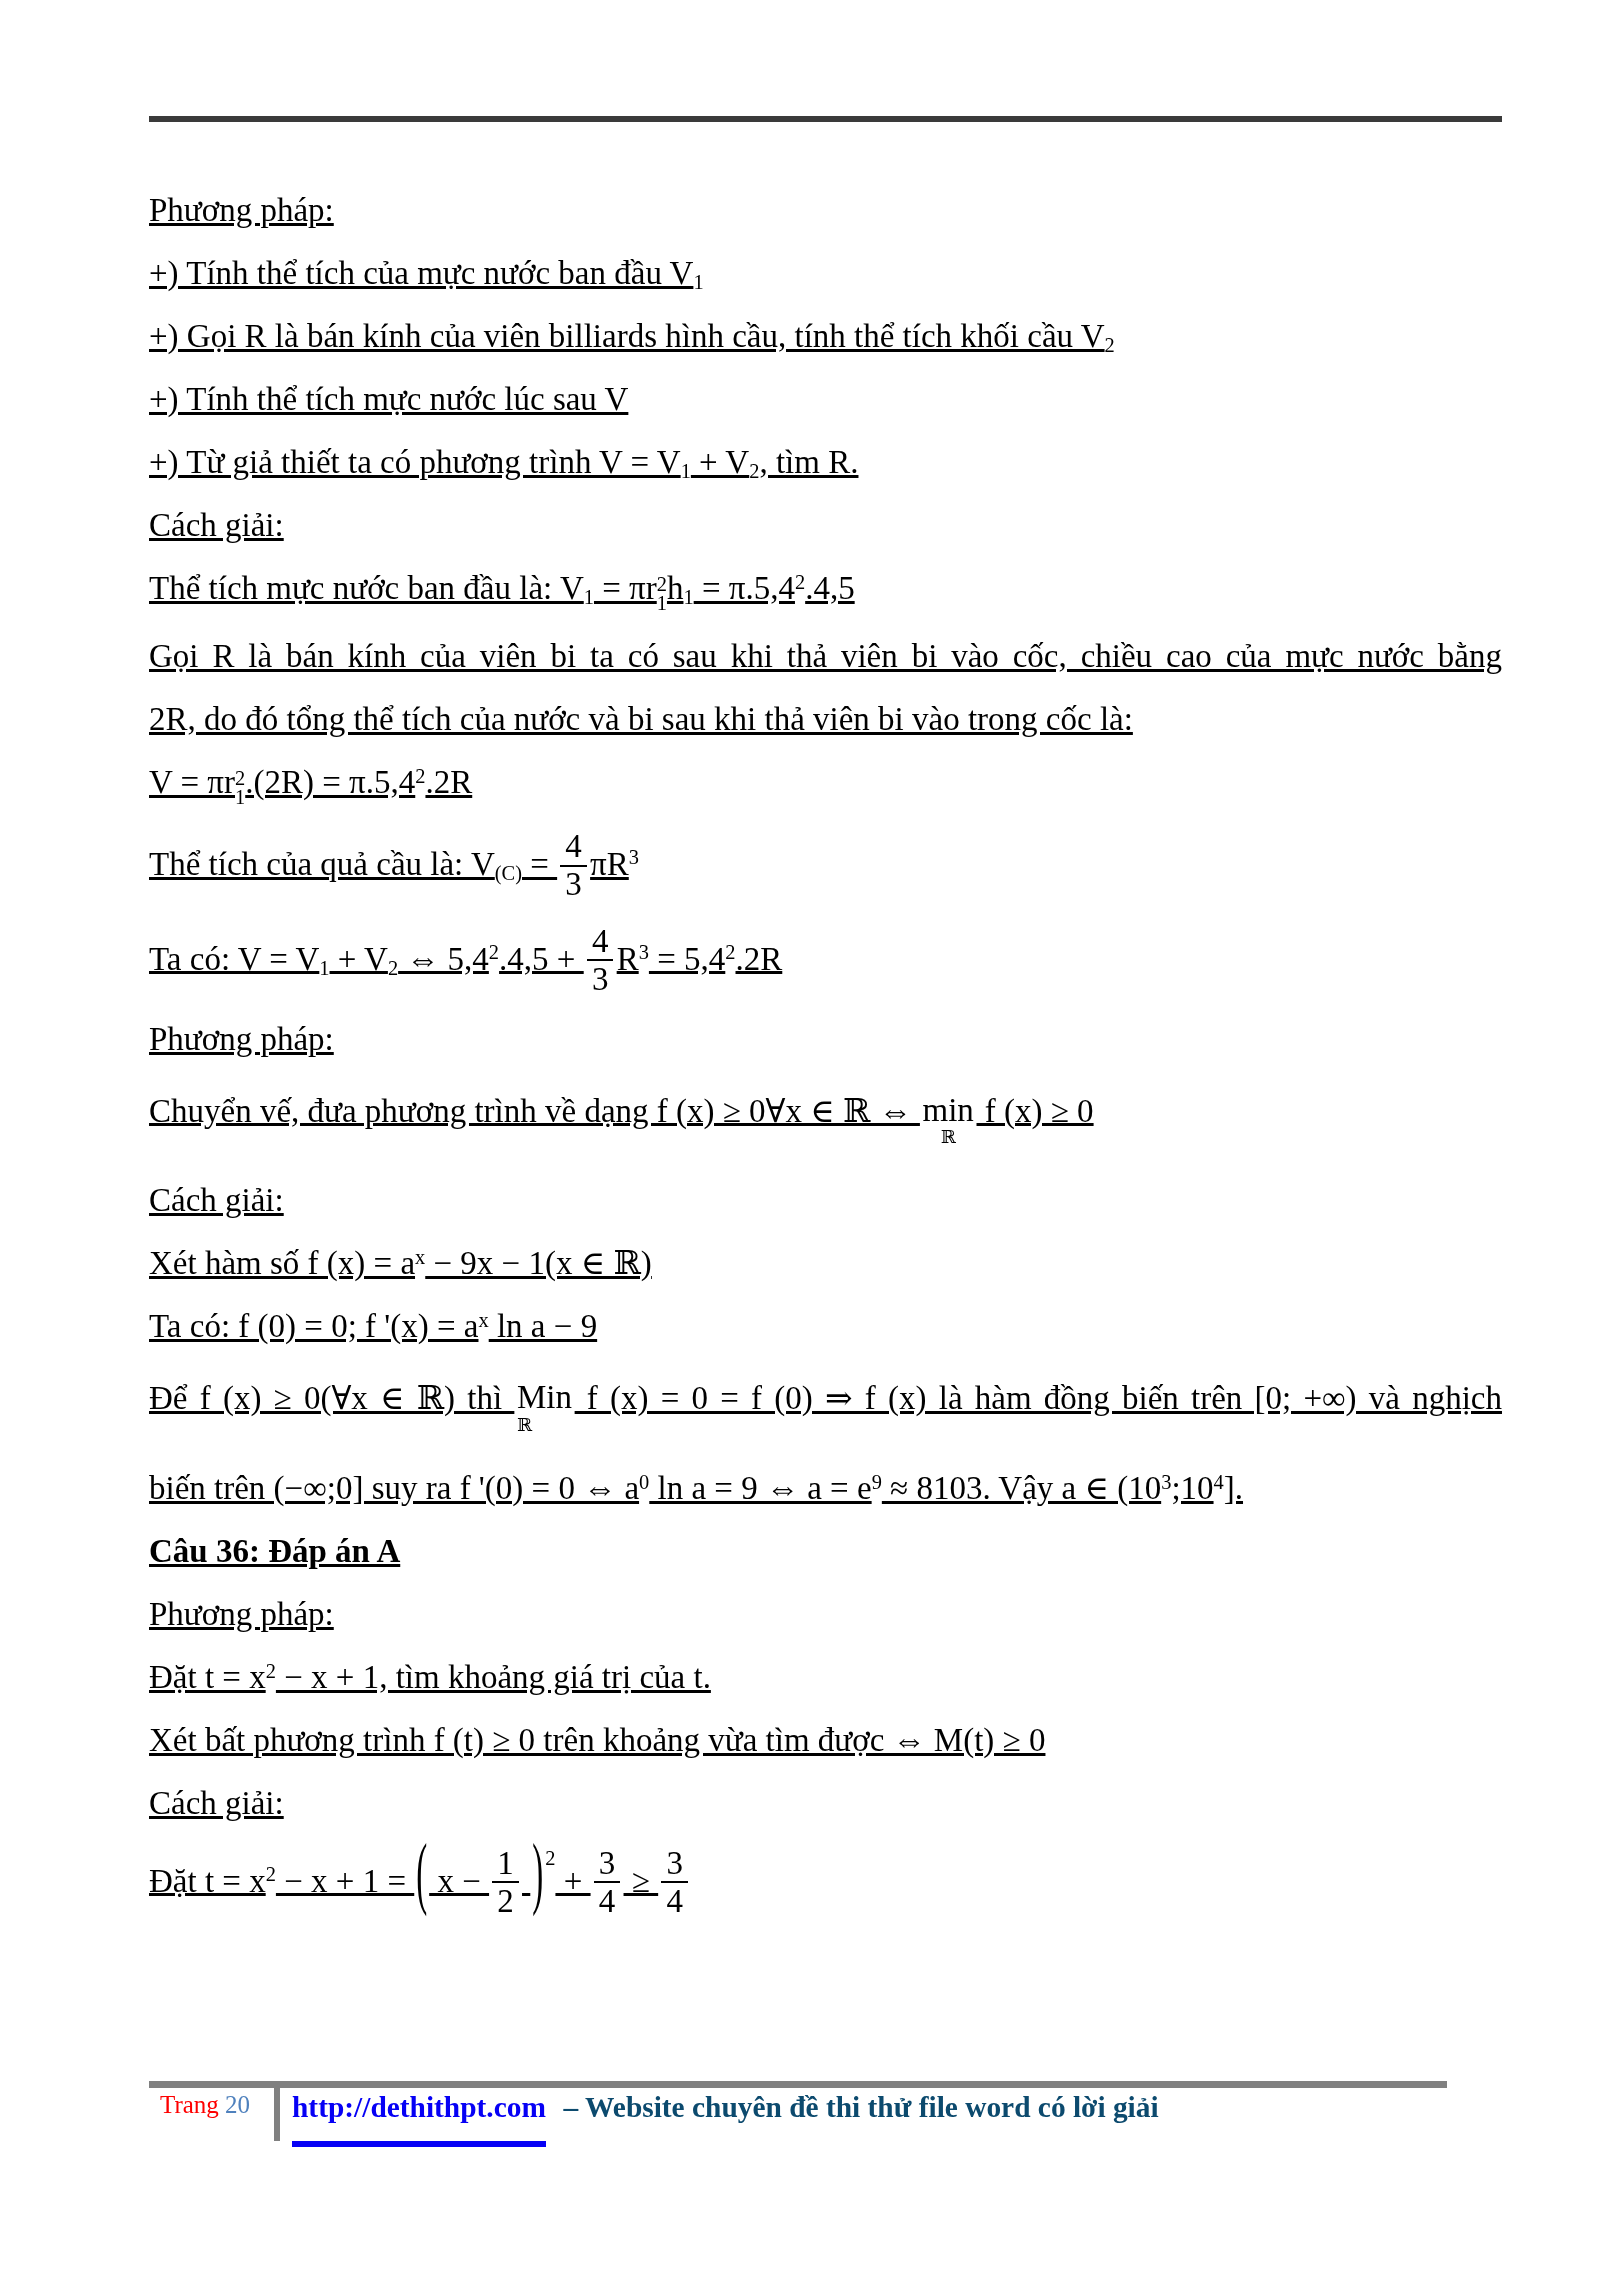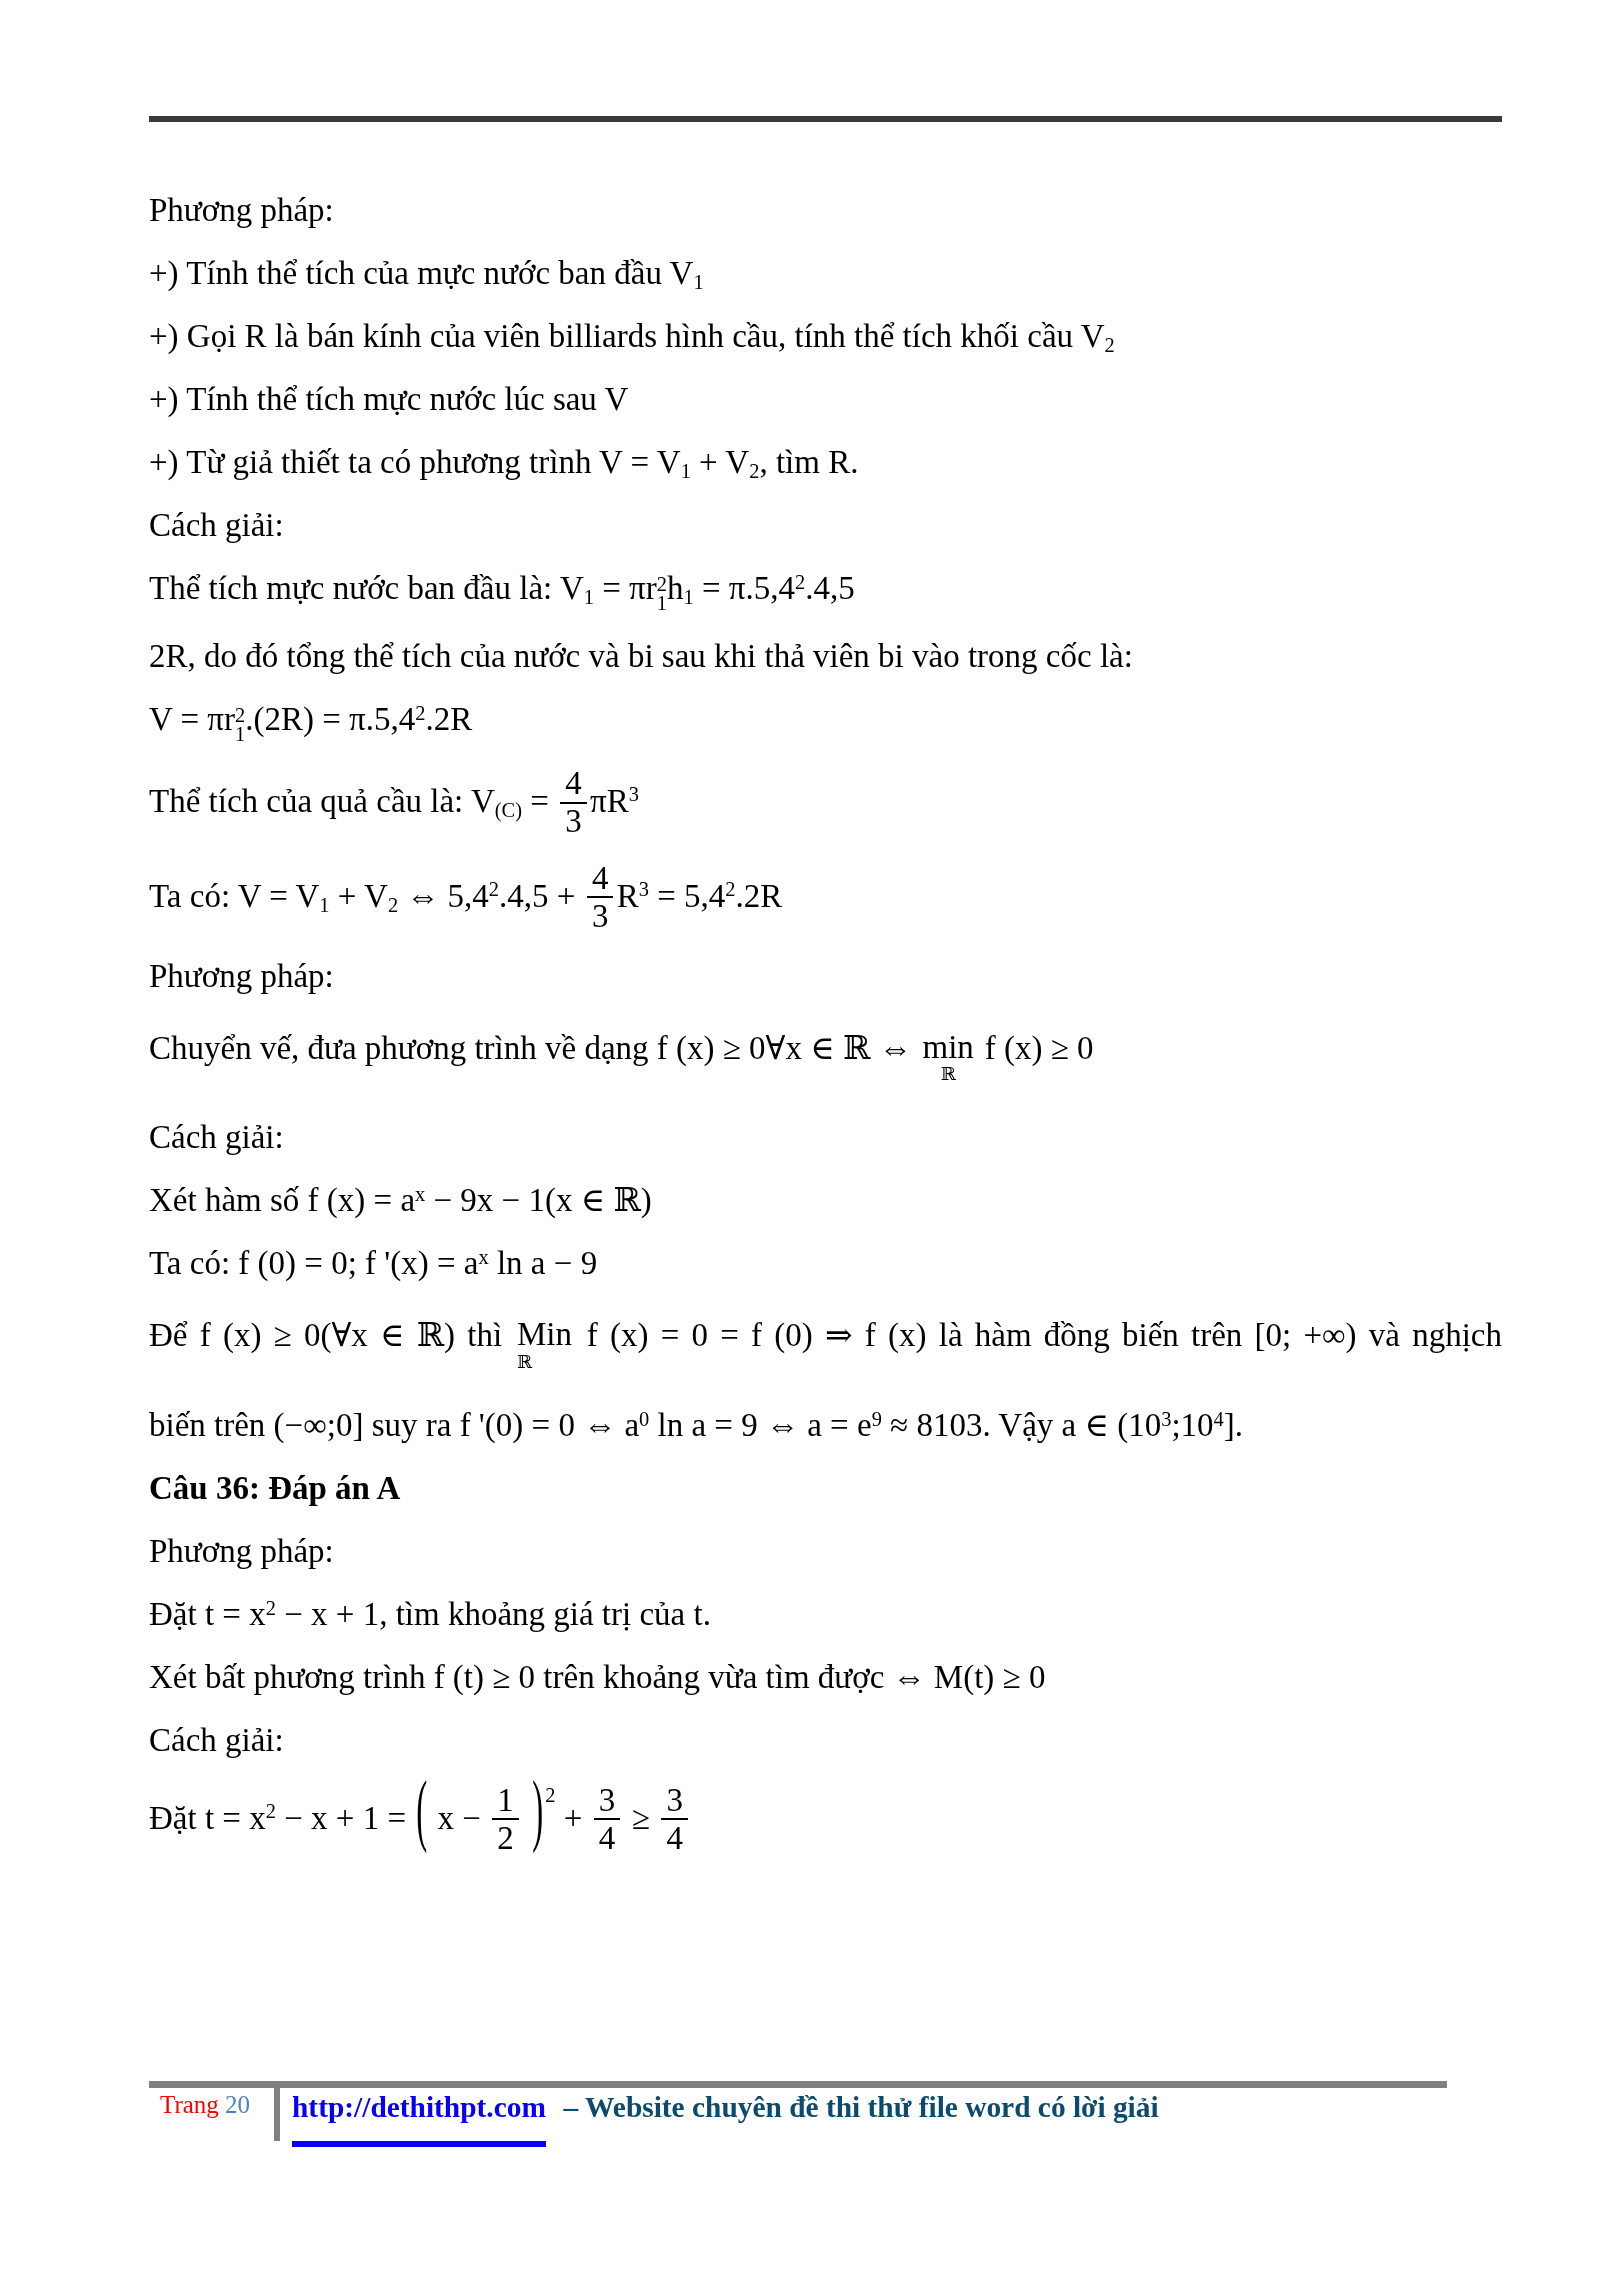--- a/index.html
+++ b/index.html
@@ -17,21 +17,21 @@
   }
   #doc-body{
     position:absolute;left:149px;top:190px;width:1353px;
   }
   .ln{
     font-size:33px;line-height:41px;margin:0 0 22px 0;
     white-space:normal;
   }
   .ln.bold{font-weight:bold;}
   .ln.j{text-align:justify;text-align-last:justify;}
-  .tx{data-x:0;}
+  .tx{data-x:0;text-decoration:underline;}
   
   .sb{font-size:0.62em;vertical-align:-0.25em;line-height:0;}
   .sp{font-size:0.62em;vertical-align:0.5em;line-height:0;}
   .sp2{font-size:0.62em;vertical-align:1.3em;line-height:0;}
   
   .ss{display:inline-block;font-size:0.62em;line-height:0.95;vertical-align:-0.55em;text-align:left;}
   .ss .u,.ss .l{display:block;}
   
   .fr{display:inline-block;text-align:center;vertical-align:-0.62em;line-height:1.05;margin:0 0.1em;}
   .fr .n{display:block;padding:0 0.15em 0.02em 0.15em;}
@@ -65,20 +65,21 @@
   <div class="top-rule"></div>
 
   <div id="doc-body">
       <div class="ln p"><span class="tx">Phương pháp:</span></div>
       <div class="ln p"><span class="tx">+) Tính thể tích của mực nước ban đầu  V</span><span class="sb">1</span></div>
       <div class="ln p"><span class="tx">+) Gọi R là bán kính của viên billiards hình cầu, tính thể tích khối cầu  V</span><span class="sb">2</span></div>
       <div class="ln p"><span class="tx">+) Tính thể tích mực nước lúc sau  V</span></div>
       <div class="ln p"><span class="tx">+) Từ giả thiết ta có phương trình  V = V</span><span class="sb">1</span><span class="tx"> + V</span><span class="sb">2</span><span class="tx">, tìm R.</span></div>
       <div class="ln p"><span class="tx">Cách giải:</span></div>
       <div class="ln p"><span class="tx">Thể tích mực nước ban đầu là:  V</span><span class="sb">1</span><span class="tx"> = πr</span><span class="ss"><span class="u">2</span><span class="l">1</span></span><span class="tx">h</span><span class="sb">1</span><span class="tx"> = π.5,4</span><span class="sp">2</span><span class="tx">.4,5</span></div>
+      <div class="ln j"><span class="tx">Gọi R là bán kính của viên bi ta có sau khi thả viên bi vào cốc, chiều cao của mực nước bằng</span></div>
       <div class="ln p"><span class="tx">2R, do đó tổng thể tích của nước và bi sau khi thả viên bi vào trong cốc là:</span></div>
       <div class="ln p"><span class="tx">V = πr</span><span class="ss"><span class="u">2</span><span class="l">1</span></span><span class="tx">.(2R) = π.5,4</span><span class="sp">2</span><span class="tx">.2R</span></div>
       <div class="ln p"><span class="tx">Thể tích của quả cầu là:  V</span><span class="sb">(C)</span><span class="tx"> = </span><span class="fr"><span class="n">4</span><span class="d">3</span></span><span class="tx">πR</span><span class="sp">3</span></div>
       <div class="ln p"><span class="tx">Ta có:  V = V</span><span class="sb">1</span><span class="tx"> + V</span><span class="sb">2</span><span class="tx"> ⇔ 5,4</span><span class="sp">2</span><span class="tx">.4,5 + </span><span class="fr"><span class="n">4</span><span class="d">3</span></span><span class="tx">R</span><span class="sp">3</span><span class="tx"> = 5,4</span><span class="sp">2</span><span class="tx">.2R</span></div>
       <div class="ln p"><span class="tx">Phương pháp:</span></div>
       <div class="ln p"><span class="tx">Chuyển vế, đưa phương trình về dạng  f (x) ≥ 0∀x ∈ ℝ ⇔ </span><span class="un"><span class="t">min</span><span class="b2">ℝ</span></span><span class="tx"> f (x) ≥ 0</span></div>
       <div class="ln p"><span class="tx">Cách giải:</span></div>
       <div class="ln p"><span class="tx">Xét hàm số  f (x) = a</span><span class="sp">x</span><span class="tx"> − 9x − 1(x ∈ ℝ)</span></div>
       <div class="ln p"><span class="tx">Ta có:  f (0) = 0; f '(x) = a</span><span class="sp">x</span><span class="tx"> ln a − 9</span></div>
       <div class="ln j"><span class="tx">Để  f (x) ≥ 0(∀x ∈ ℝ) thì  </span><span class="un"><span class="t">Min</span><span class="b2">ℝ</span></span><span class="tx"> f (x) = 0 = f (0) ⇒ f (x) là hàm đồng biến trên  [0; +∞)  và nghịch</span></div>

